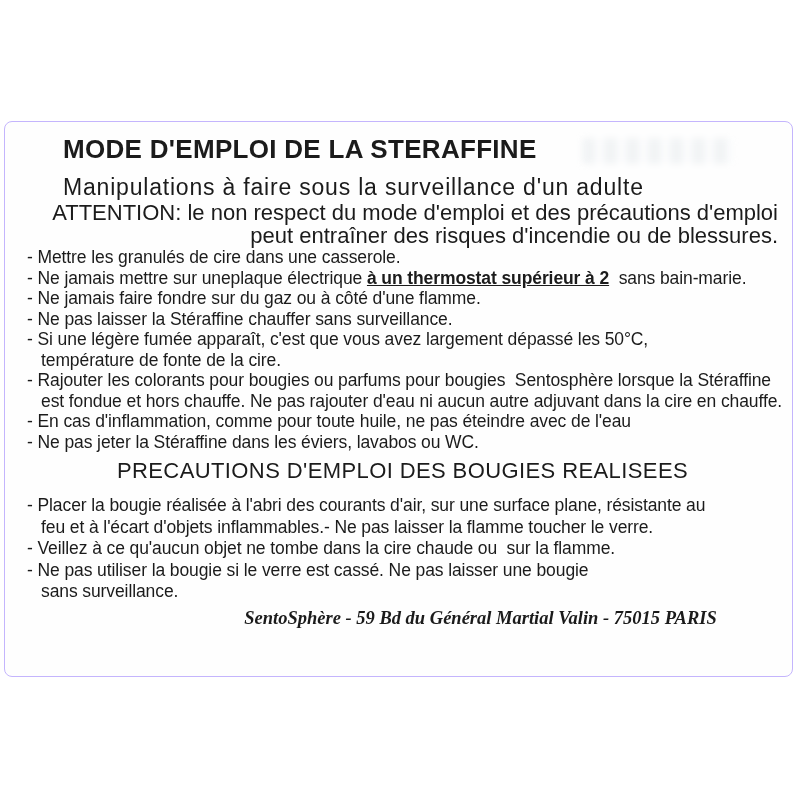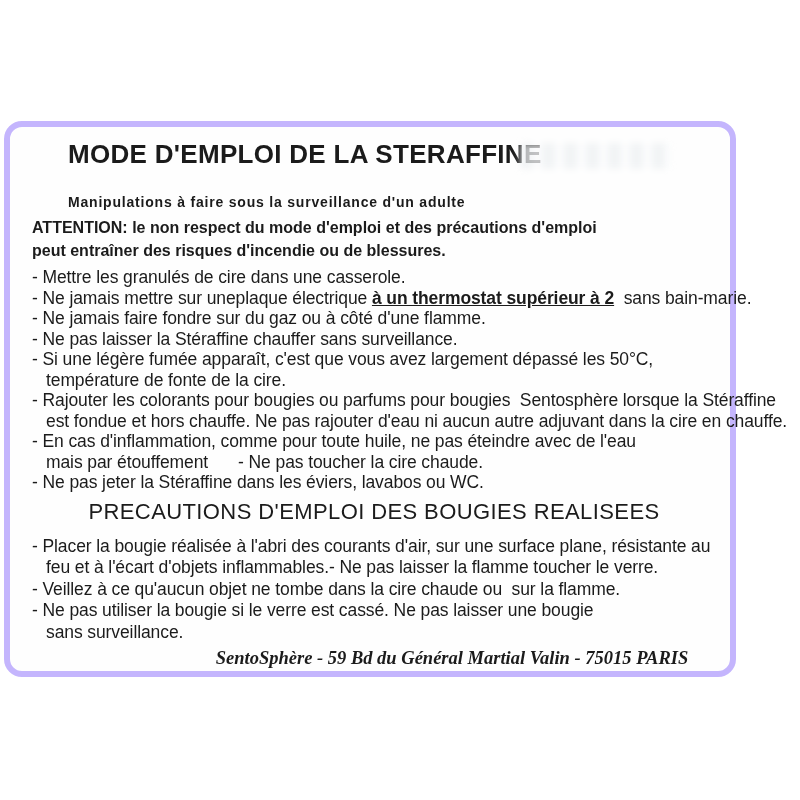--- a/index.html
+++ b/index.html
@@ -12,25 +12,25 @@
     background: #ffffff;
     font-family: "Liberation Sans", sans-serif;
     color: #1b1b1b;
     position: relative;
     overflow: hidden;
   }
   .label-sheet {
     position: absolute;
     left: 4px;
     top: 121px;
-    width: 732px;
+    width: 789px;
     height: 556px;
     background: #fefefe;
-    border: 6px solid #c4b5fd;
-    border-radius: 18px;
+    border: 1px solid #c4b5fd;
+    border-radius: 8px;
     box-sizing: border-box;
     padding: 12px 14px 0 22px;
   }
   
   .ghost-artifact {
     position: absolute;
     top: 16px;
     right: 58px;
     width: 152px;
     height: 26px;
@@ -42,37 +42,35 @@
   }
   .title {
     font-size: 26px;
     font-weight: 700;
     letter-spacing: 0.3px;
     line-height: 30px;
     padding-left: 36px;
     white-space: pre;
   }
   .subtitle {
-    font-size: 14px;
-    font-weight: 700;
+    font-size: 23px;
+    font-weight: 400;
     letter-spacing: 0.8px;
     line-height: 27px;
-    margin-top: 20px;
+    margin-top: 10px;
     padding-left: 36px;
     white-space: pre;
   }
   .attention {
-    font-size: 16px;
+    font-size: 22px;
     line-height: 23px;
-    text-align: left;
+    text-align: right;
     white-space: pre;
-    font-weight: bold;
   }
   .body-block {
-    margin-top: 5px;
   }
   .line {
     font-size: 17.5px;
     line-height: 20.5px;
     letter-spacing: -0.1px;
     white-space: pre;
   }
   .line.cont {
     padding-left: 14px;
   }
@@ -121,21 +119,20 @@
   <div class="body-block instructions">
       <div class="line"><span>- Mettre les granulés de cire dans une casserole.</span></div>
       <div class="line"><span>- Ne jamais mettre sur uneplaque électrique </span><span class="seg-bold seg-underline">à un thermostat supérieur à 2</span><span>  sans bain-marie.</span></div>
       <div class="line"><span>- Ne jamais faire fondre sur du gaz ou à côté d'une flamme.</span></div>
       <div class="line"><span>- Ne pas laisser la Stéraffine chauffer sans surveillance.</span></div>
       <div class="line"><span>- Si une légère fumée apparaît, c'est que vous avez largement dépassé les 50°C,</span></div>
       <div class="line cont"><span>température de fonte de la cire.</span></div>
       <div class="line"><span>- Rajouter les colorants pour bougies ou parfums pour bougies  Sentosphère lorsque la Stéraffine</span></div>
       <div class="line cont"><span>est fondue et hors chauffe. Ne pas rajouter d'eau ni aucun autre adjuvant dans la cire en chauffe.</span></div>
       <div class="line"><span>- En cas d'inflammation, comme pour toute huile, ne pas éteindre avec de l'eau</span></div>
-      <div class="line cont"><span>mais par étouffement</span><span class="seg-gap">- Ne pas toucher la cire chaude.</span></div>
       <div class="line"><span>- Ne pas jeter la Stéraffine dans les éviers, lavabos ou WC.</span></div>
     </div>
 
   <div class="section-heading">PRECAUTIONS D'EMPLOI DES BOUGIES REALISEES</div>
 
   <div class="body-block precautions">
       <div class="line"><span>- Placer la bougie réalisée à l'abri des courants d'air, sur une surface plane, résistante au</span></div>
       <div class="line cont"><span>feu et à l'écart d'objets inflammables.- Ne pas laisser la flamme toucher le verre.</span></div>
       <div class="line"><span>- Veillez à ce qu'aucun objet ne tombe dans la cire chaude ou  sur la flamme.</span></div>
       <div class="line"><span>- Ne pas utiliser la bougie si le verre est cassé. Ne pas laisser une bougie</span></div>

